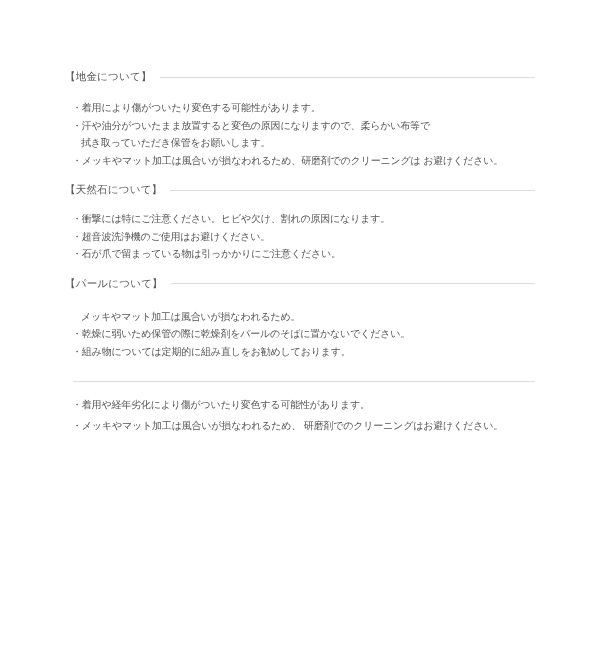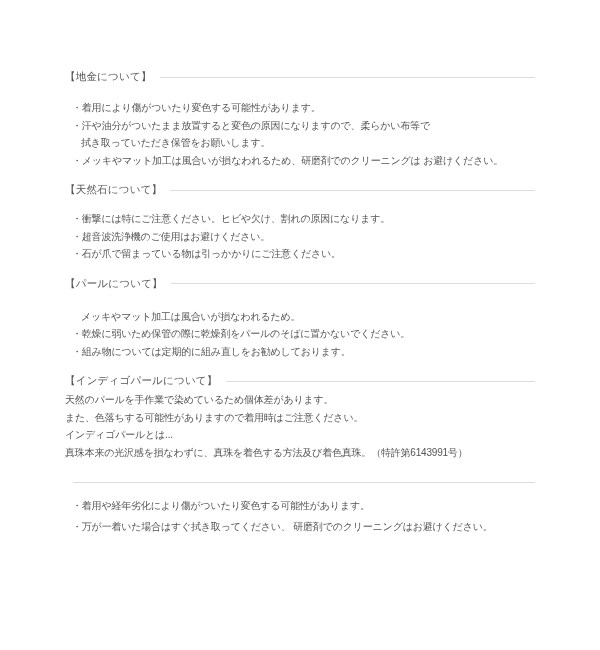--- a/index.html
+++ b/index.html
@@ -87,36 +87,24 @@
       <span class="heading">【パールについて】</span>
       <span class="rule"></span>
     </div>
     <div class="body">
       <div class="line indent">メッキやマット加工は風合いが損なわれるため。</div>
       <div class="line">・乾燥に弱いため保管の際に乾燥剤をパールのそばに置かないでください。</div>
       <div class="line">・組み物については定期的に組み直しをお勧めしております。</div>
     </div>
   </section>
 
-  <section class="care-section s4">
-    <div class="heading-row">
-      <span class="heading">【インディゴパールについて】</span>
-      <span class="rule"></span>
-    </div>
-    <div class="body">
-      <div class="line">天然のパールを手作業で染めているため個体差があります。</div>
-      <div class="line">また、色落ちする可能性がありますので着用時はご注意ください。</div>
-      <div class="line">インディゴパールとは...</div>
-      <div class="line">真珠本来の光沢感を損なわずに、真珠を着色する方法及び着色真珠。（特許第6143991号）</div>
-    </div>
-  </section>
 
   <section class="care-section s5">
     <div class="heading-row">
       <span class="rule"></span>
     </div>
     <div class="body">
       <div class="line">・着用や経年劣化により傷がついたり変色する可能性があります。</div>
-      <div class="line">・万が一着いた場合はすぐ拭き取ってください、 研磨剤でのクリーニングはお避けください。</div>
+      <div class="line">・メッキやマット加工は風合いが損なわれるため、 研磨剤でのクリーニングはお避けください。</div>
     </div>
   </section>
 
 </div>
 
 </body></html>

